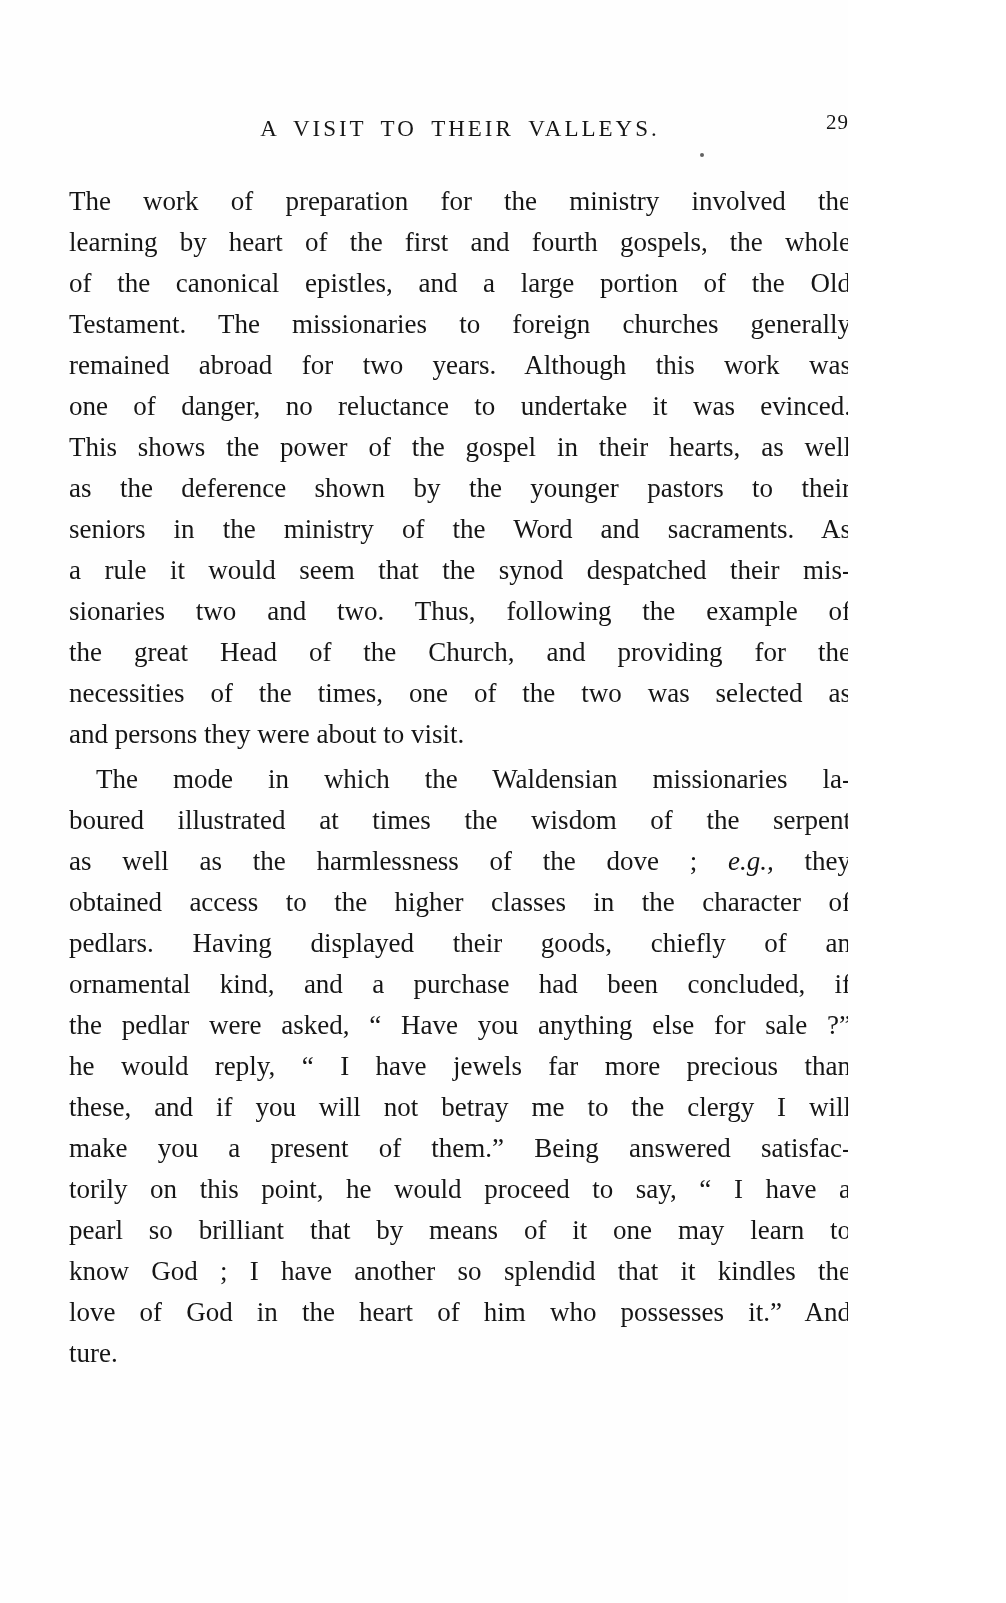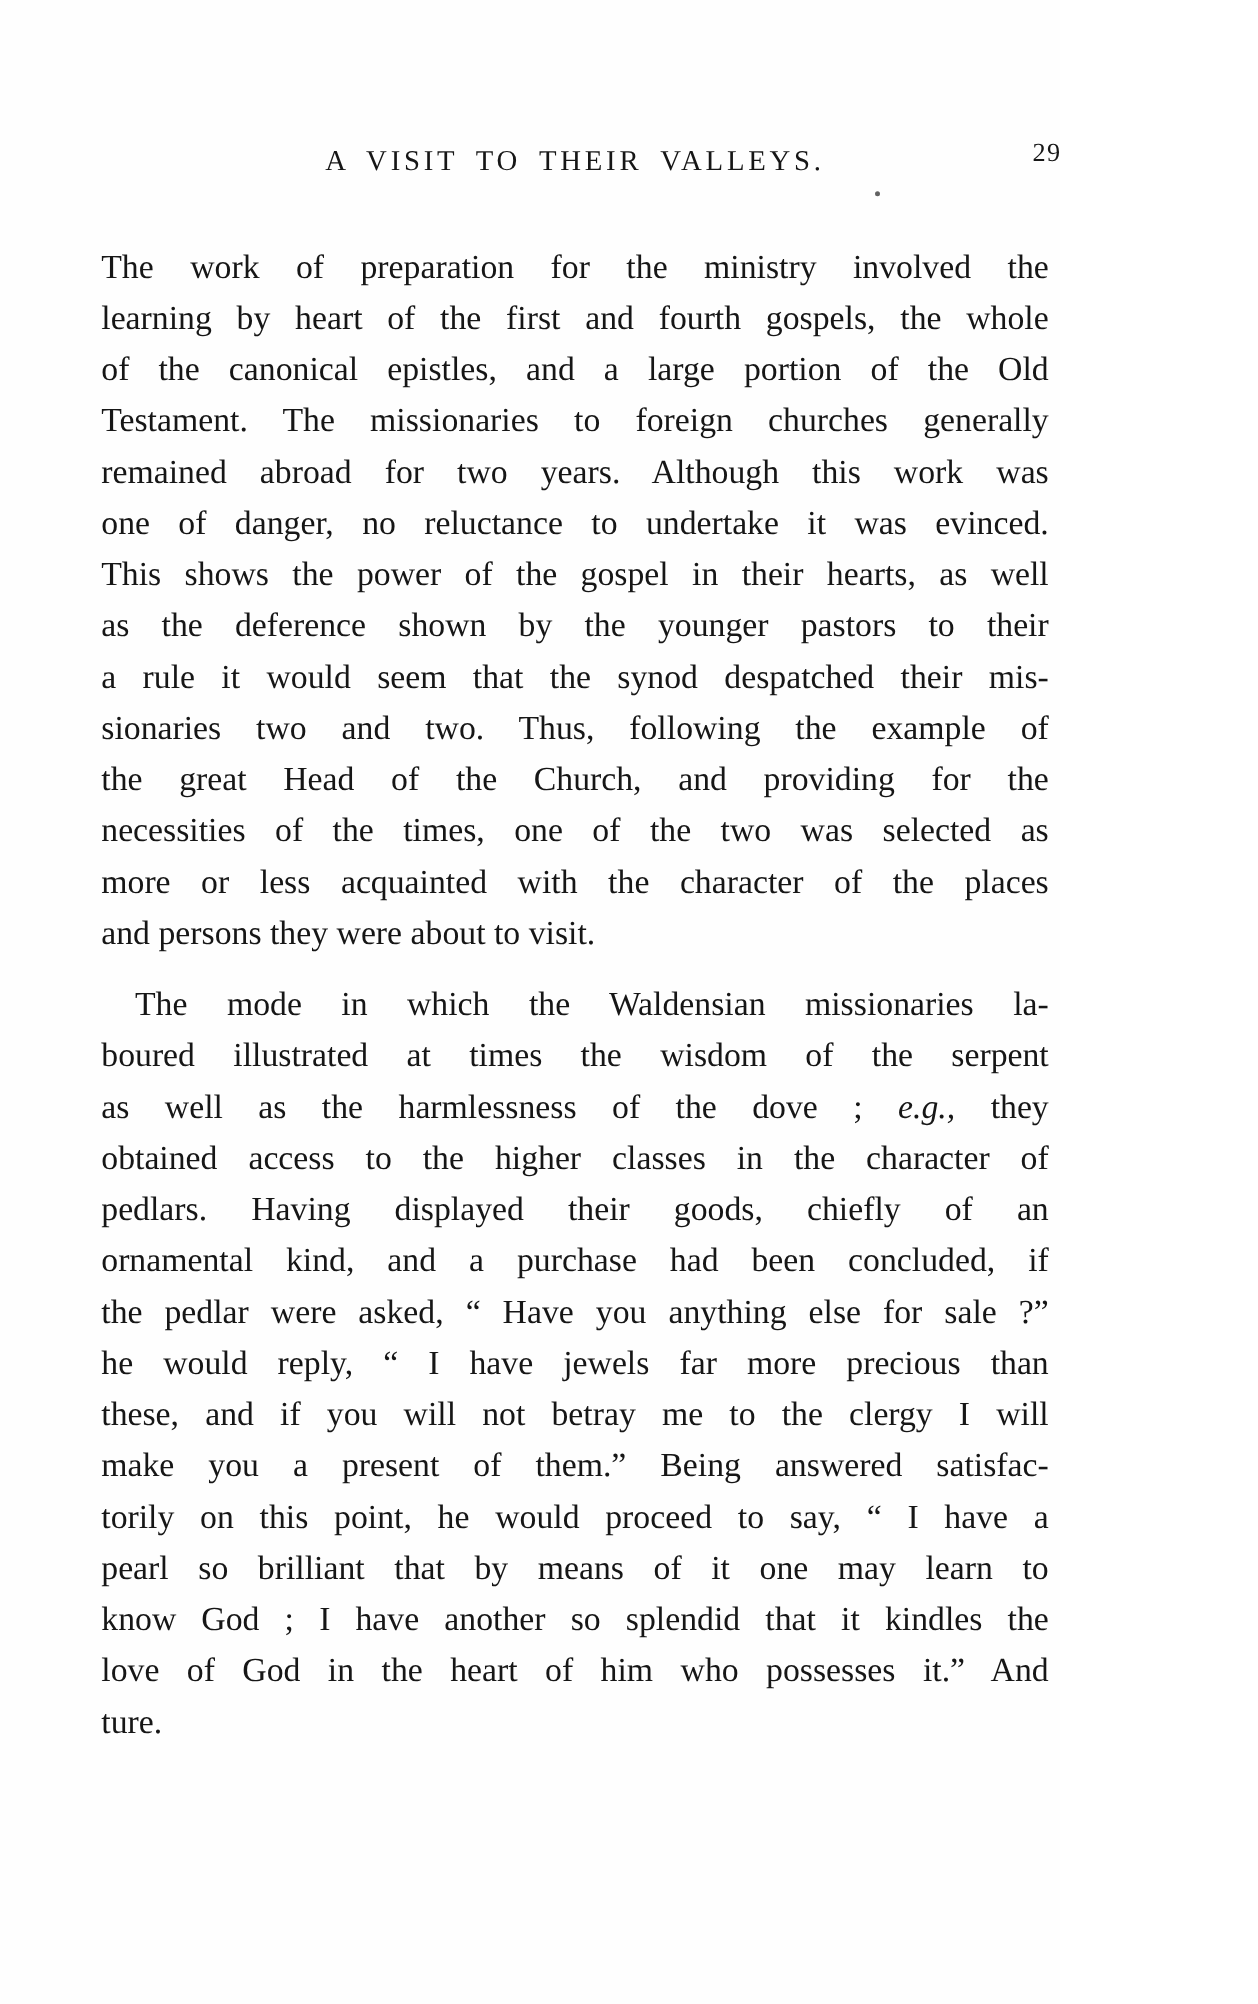--- a/index.html
+++ b/index.html
@@ -38,21 +38,21 @@
   }
   .text-block {
     position: absolute;
     top: 177px;
     left: 65px;
     width: 790px;
     font-size: 27px;
     line-height: 41px;
   }
   .para {
-    margin: 16px;
+    margin: 4px;
     padding: 0;
   }
   .line {
     display: block;
     text-align: justify;
     text-align-last: justify;
     -moz-text-align-last: justify;
     white-space: normal;
   }
   .line.last {
@@ -90,25 +90,25 @@
 
     <p class="para">
       <span class="line">The work of preparation for the ministry involved the</span>
       <span class="line">learning by heart of the first and fourth gospels, the whole</span>
       <span class="line">of the canonical epistles, and a large portion of the Old</span>
       <span class="line">Testament.  The missionaries to foreign churches generally</span>
       <span class="line">remained abroad for two years.  Although this work was</span>
       <span class="line">one of danger, no reluctance to undertake it was evinced.</span>
       <span class="line">This shows the power of the gospel in their hearts, as well</span>
       <span class="line">as the deference shown by the younger pastors to their</span>
+      <span class="line">seniors in the ministry of the Word and sacraments.  As</span>
       <span class="line">a rule it would seem that the synod despatched their mis-</span>
       <span class="line">sionaries two and two.  Thus, following the example of</span>
       <span class="line">the great Head of the Church, and providing for the</span>
       <span class="line">necessities of the times, one of the two was selected as</span>
-      <span class="line">more or less acquainted with the character of the places</span>
       <span class="line last">and persons they were about to visit.</span>
     </p>
 
     <p class="para indent-first">
       <span class="line">The mode in which the Waldensian missionaries la-</span>
       <span class="line">boured illustrated at times the wisdom of the serpent</span>
       <span class="line"><span>as well as the harmlessness of the dove ; </span><span class="em">e.g.,</span><span> they</span></span>
       <span class="line">obtained access to the higher classes in the character of</span>
       <span class="line">pedlars.  Having displayed their goods, chiefly of an</span>
       <span class="line">ornamental kind, and a purchase had been concluded, if</span>

